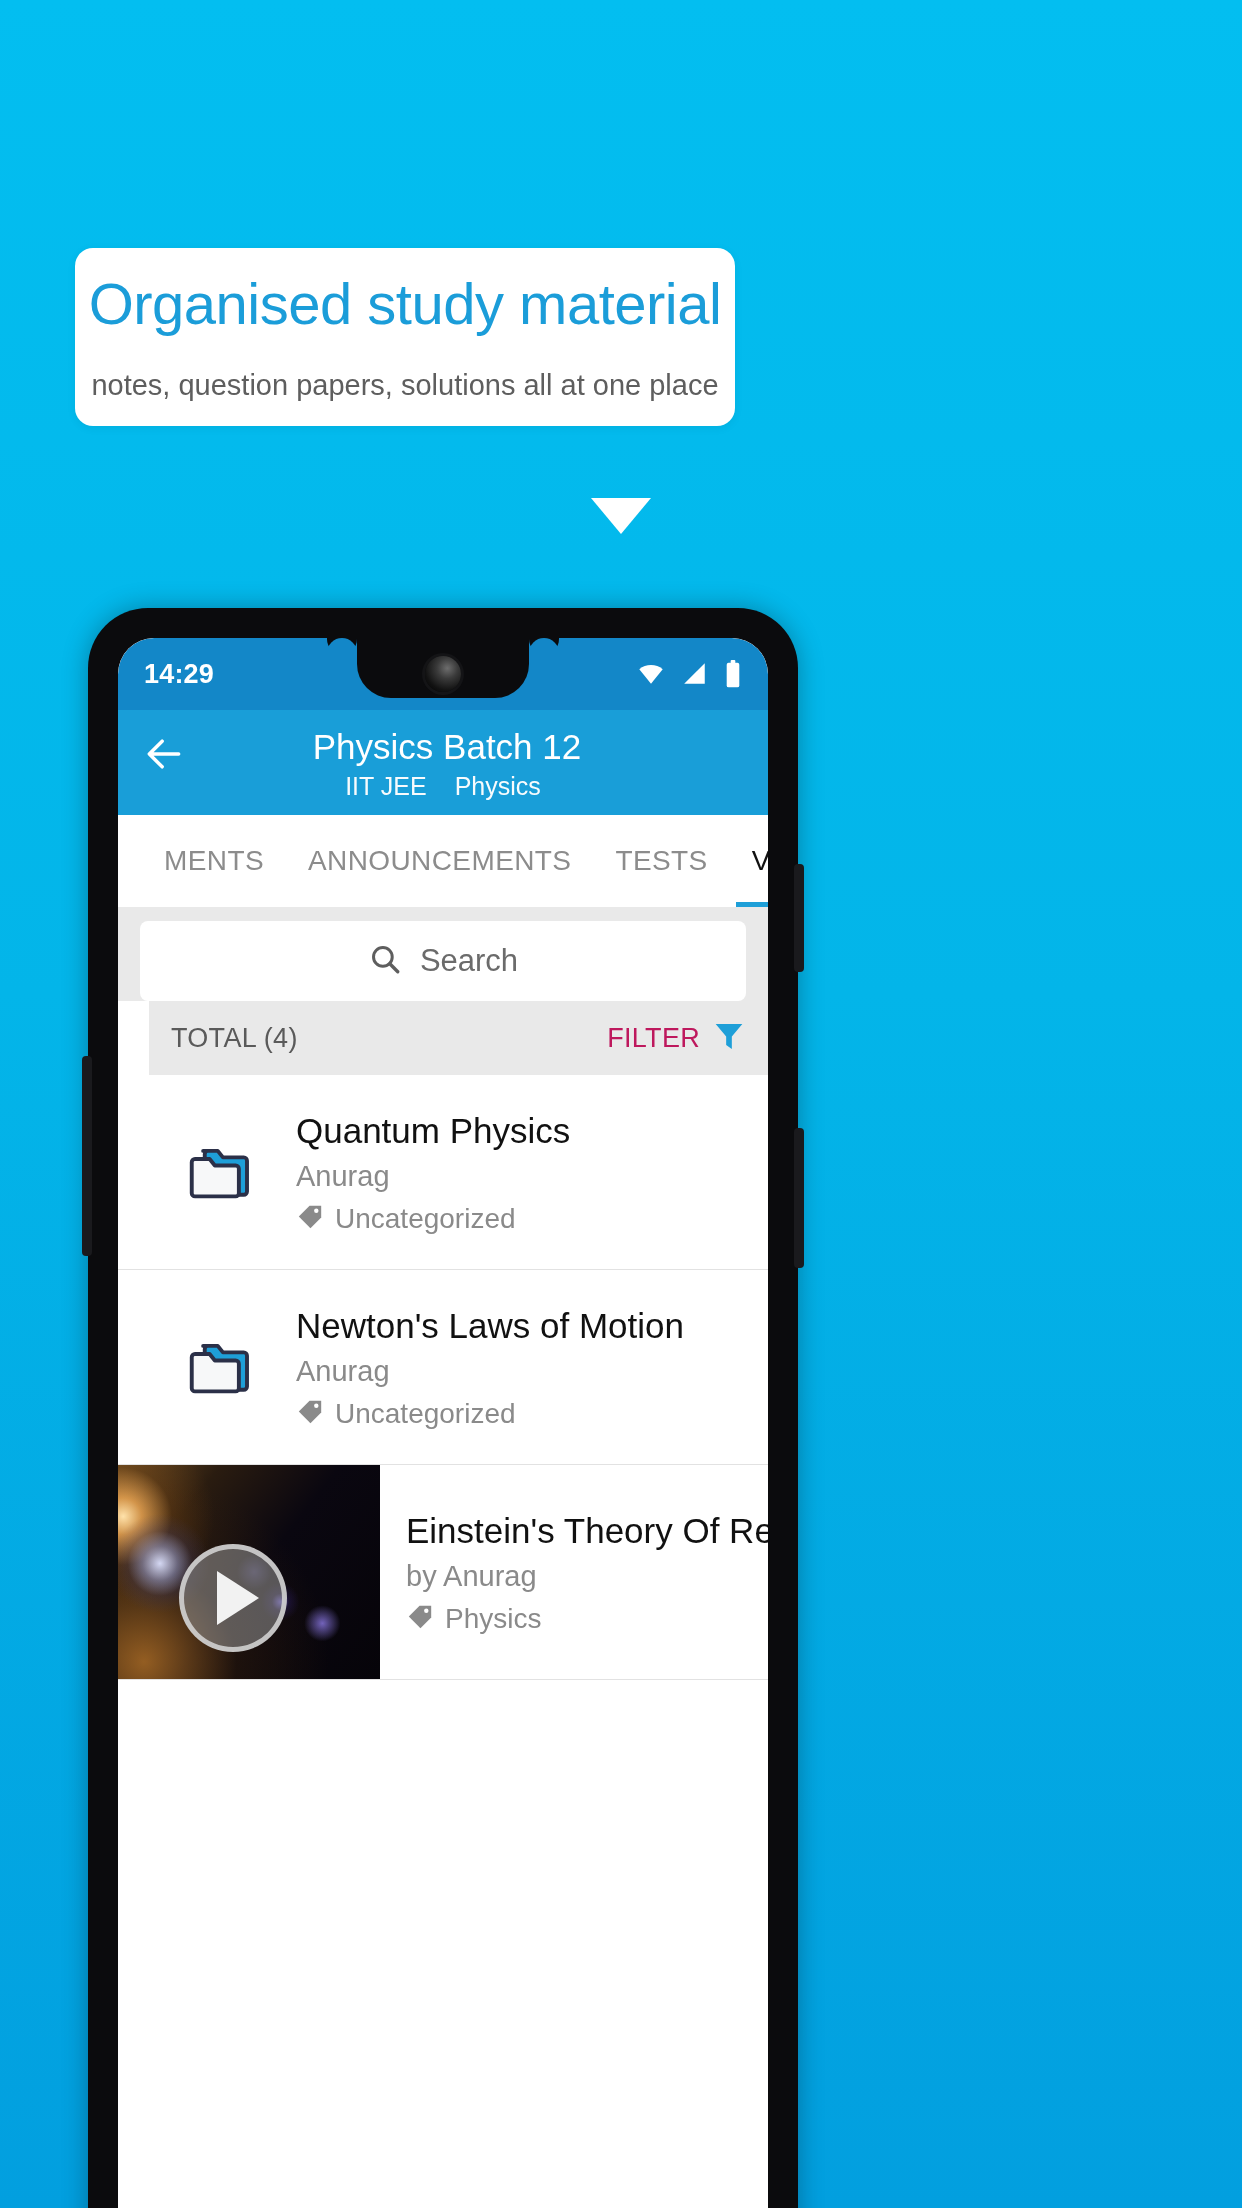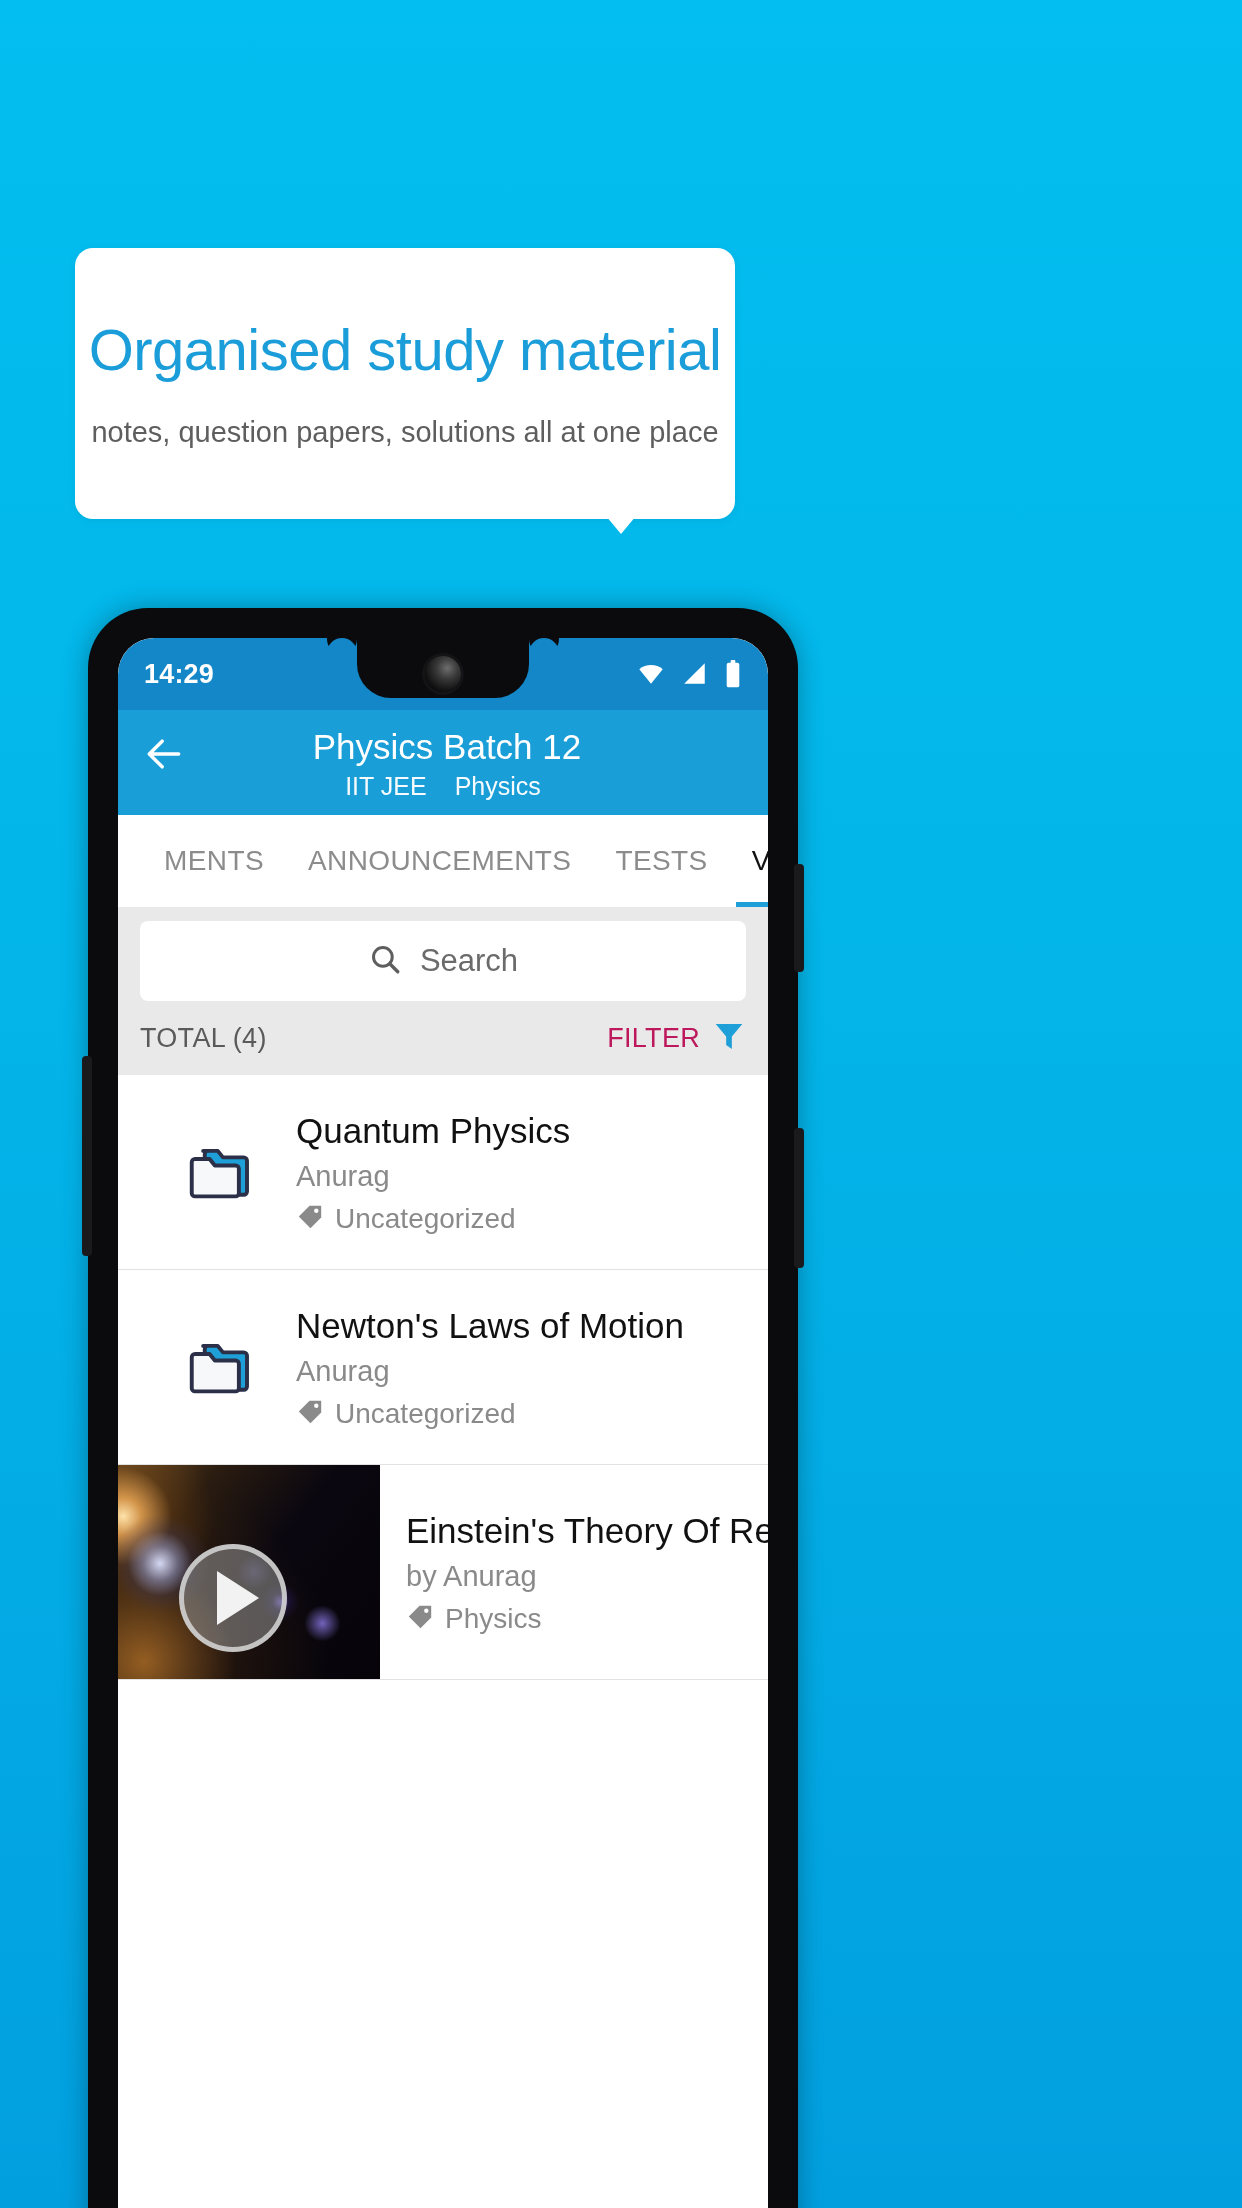--- a/index.html
+++ b/index.html
@@ -5,21 +5,21 @@
   * { margin:0; padding:0; box-sizing:border-box; }
   html, body { width:1242px; height:2208px; overflow:hidden; }
   body {
     font-family: "Liberation Sans", sans-serif;
     background: linear-gradient(180deg, #03BEF0 0%, #03B5E9 45%, #029FDF 100%);
     position: relative;
   }
 
   
   #promo-card {
-    position:absolute; left:75px; top:248px; width:660px; height:271px;
+    position:absolute; left:75px; top:248px; width:660px; height:178px;
     background:#ffffff; border-radius:18px;
     display:flex; flex-direction:column; align-items:center; justify-content:center;
     box-shadow:0 2px 10px rgba(0,0,0,0.06);
   }
   #promo-title {
     color:#1B9DD9;
     font-size:58px; font-weight:400; letter-spacing:-0.5px;
     line-height:1.1; white-space:nowrap;
   }
   #promo-sub {
@@ -124,21 +124,21 @@
   
   #search-area { background:#E9E9E9; padding:14px 22px 0 22px; }
   #search-box {
     background:#ffffff; height:80px; border-radius:8px;
     display:flex; align-items:center; justify-content:center; gap:18px;text-align:center;
   }
   #search-placeholder { color:#6B6B6B; font-size:31px; }
 
   #total-row {
     background:#E9E9E9; height:74px;
-    display:flex; align-items:center; padding:0 22px;
+    display:flex; align-items:center; padding:0 22px;margin-left:31px;
   }
   #total-label { color:#5A5A5A; font-size:27px; letter-spacing:0.3px; }
   #filter-wrap { margin-left:auto; display:flex; align-items:center; gap:12px; }
   #filter-label { color:#be185d; font-size:27px; letter-spacing:0.3px; }
 
   
   #list { background:#ffffff; }
   .list-item {
     display:flex; align-items:center; gap:0;
     border-bottom:1px solid #E2E2E2; position:relative;

